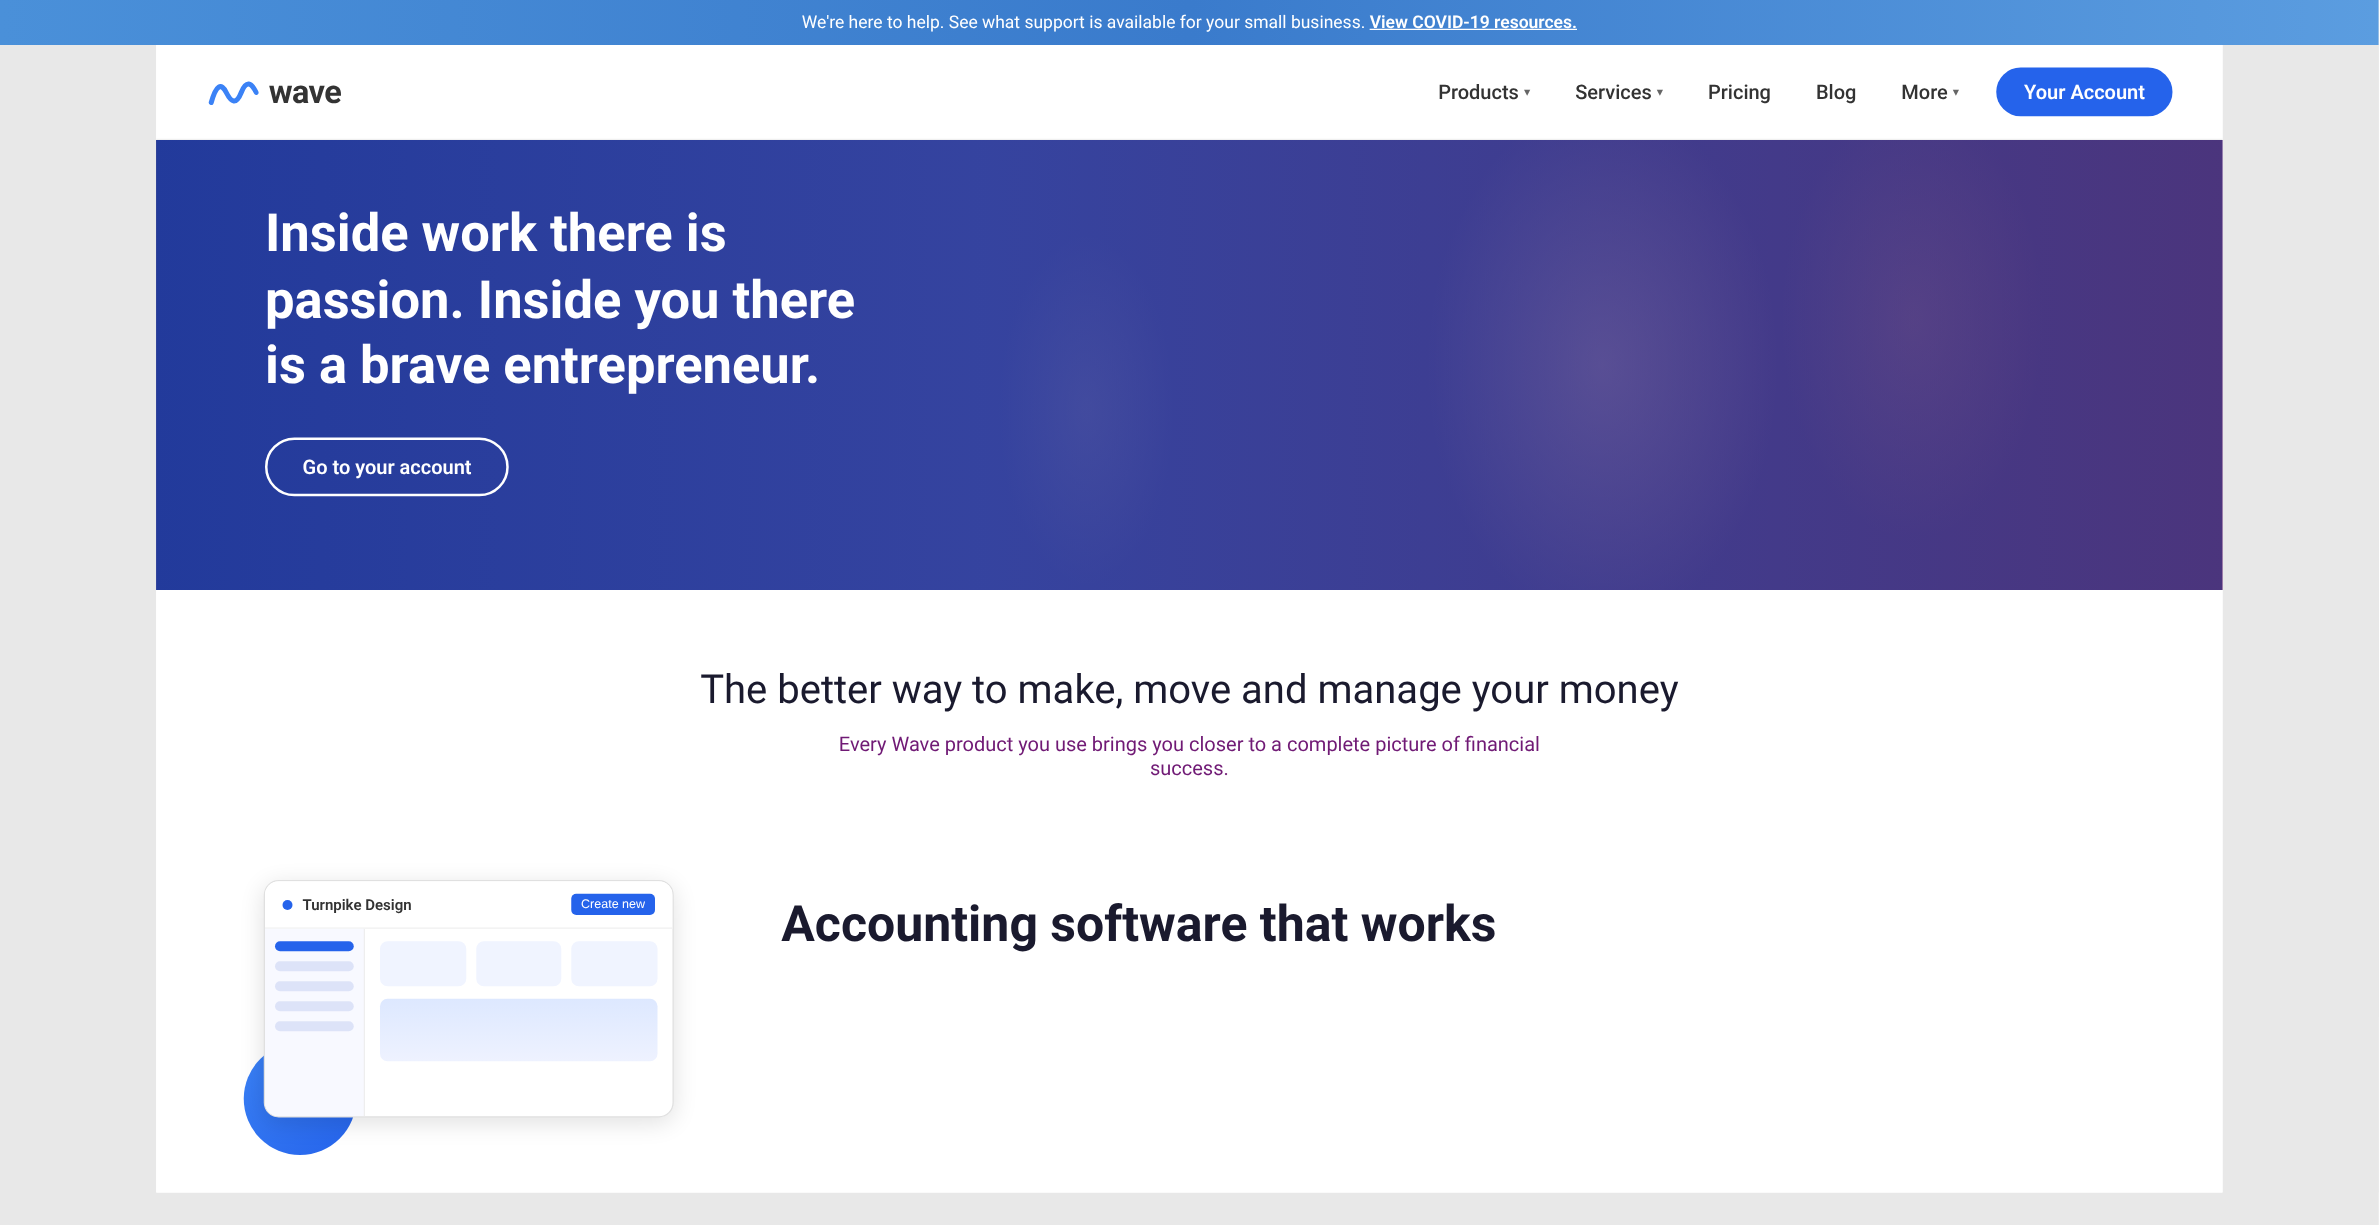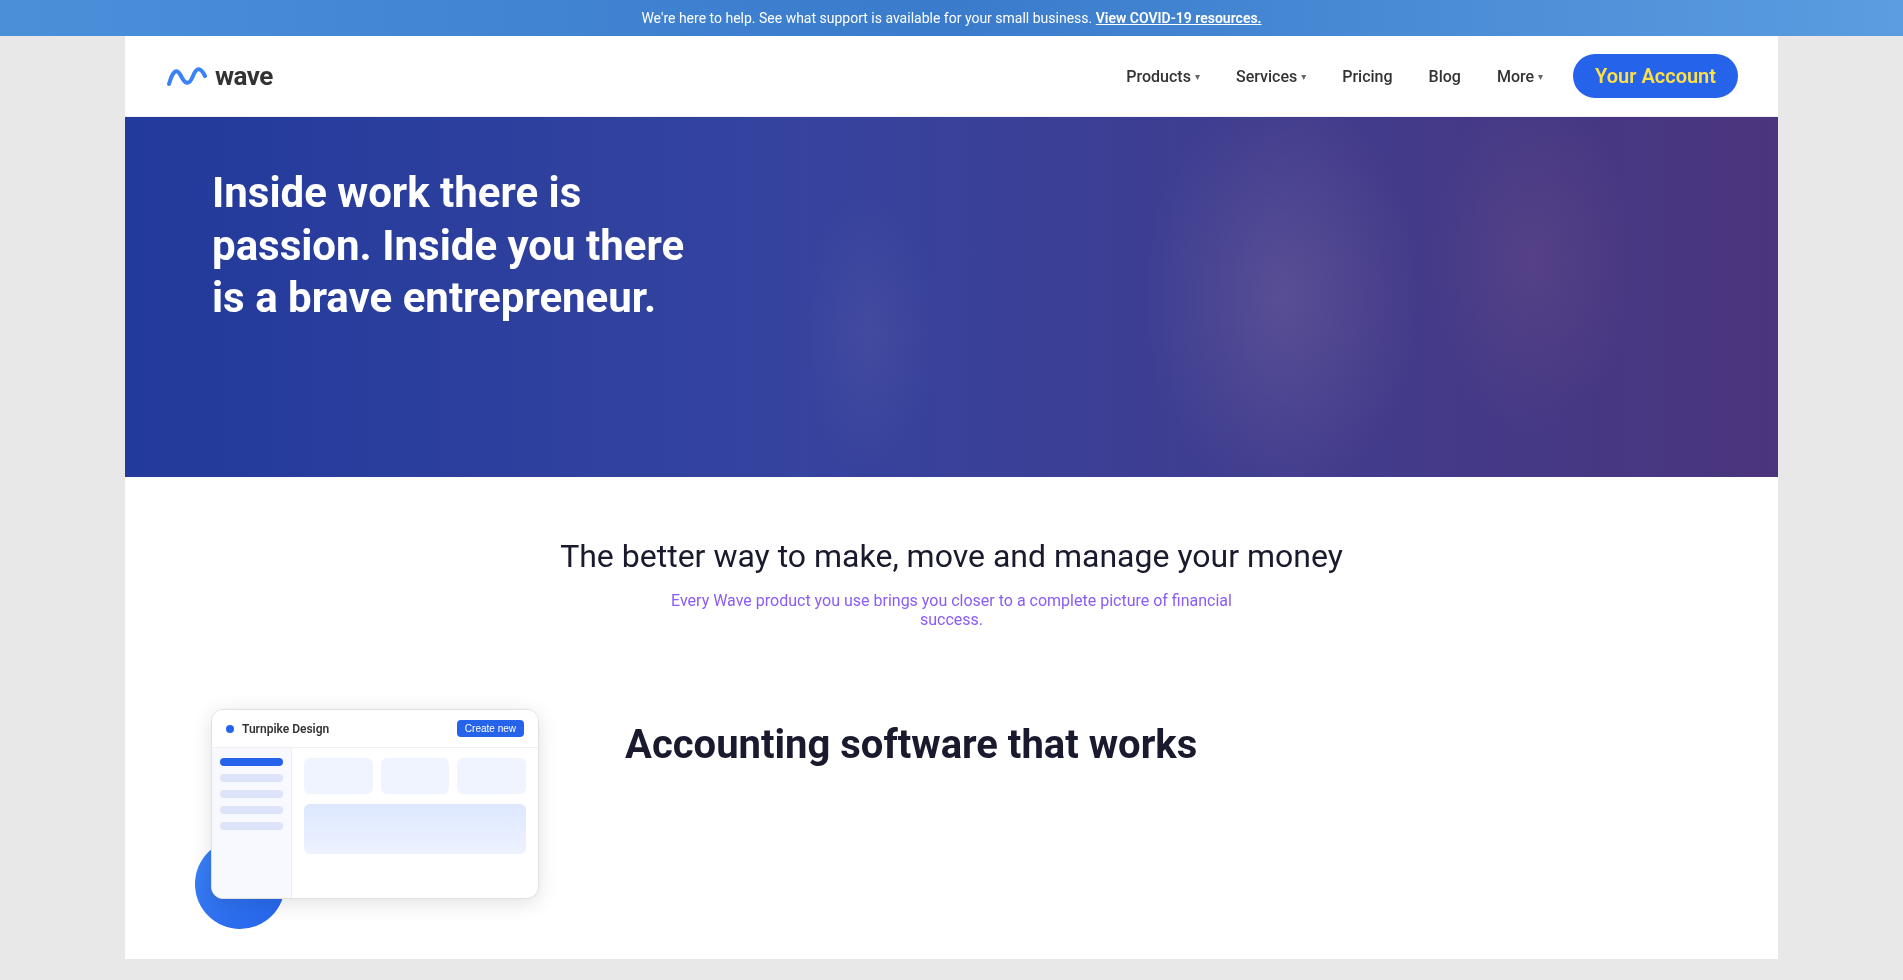--- a/index.html
+++ b/index.html
@@ -83,24 +83,24 @@
       font-weight: 500;
     }
 
     .nav-chevron {
       font-size: 10px;
       color: #666;
     }
 
     .nav-btn-account {
       background: #2563eb;
-      color: #fde047;
+      color: #ffffff;
       padding: 10px 22px;
       border-radius: 30px;
-      font-size: 20px;
+      font-size: 16px;
       font-weight: 600;
       cursor: pointer;
       border: none;
       text-decoration: none;
       margin-left: 8px;
     }
 
     
     .hero {
       position: relative;
@@ -166,21 +166,21 @@
 
     .section-value-prop h2 {
       font-size: 32px;
       font-weight: 400;
       color: #1a1a2e;
       margin-bottom: 16px;
     }
 
     .section-value-prop p {
       font-size: 16px;
-      color: #8b5cf6;
+      color: #701a75;
       max-width: 600px;
       margin: 0 auto;
     }
 
     
     .section-products {
       display: flex;
       align-items: flex-start;
       padding: 20px 60px 40px;
       gap: 60px;
@@ -327,20 +327,21 @@
         </a>
         <a href="#" class="nav-btn-account">Your Account</a>
       </div>
     </nav>
 
     <section class="hero">
       <div class="hero-bg"></div>
       <div class="hero-overlay"></div>
       <div class="hero-content">
         <h1 class="hero-heading">Inside work there is passion. Inside you there is a brave entrepreneur.</h1>
+        <a href="#" class="hero-cta-btn">Go to your account</a>
       </div>
     </section>
 
     <section class="section-value-prop">
       <h2>The better way to make, move and manage your money</h2>
       <p>Every Wave product you use brings you closer to a complete picture of financial success.</p>
     </section>
 
     <section class="section-products">
       <div class="product-illustration">

